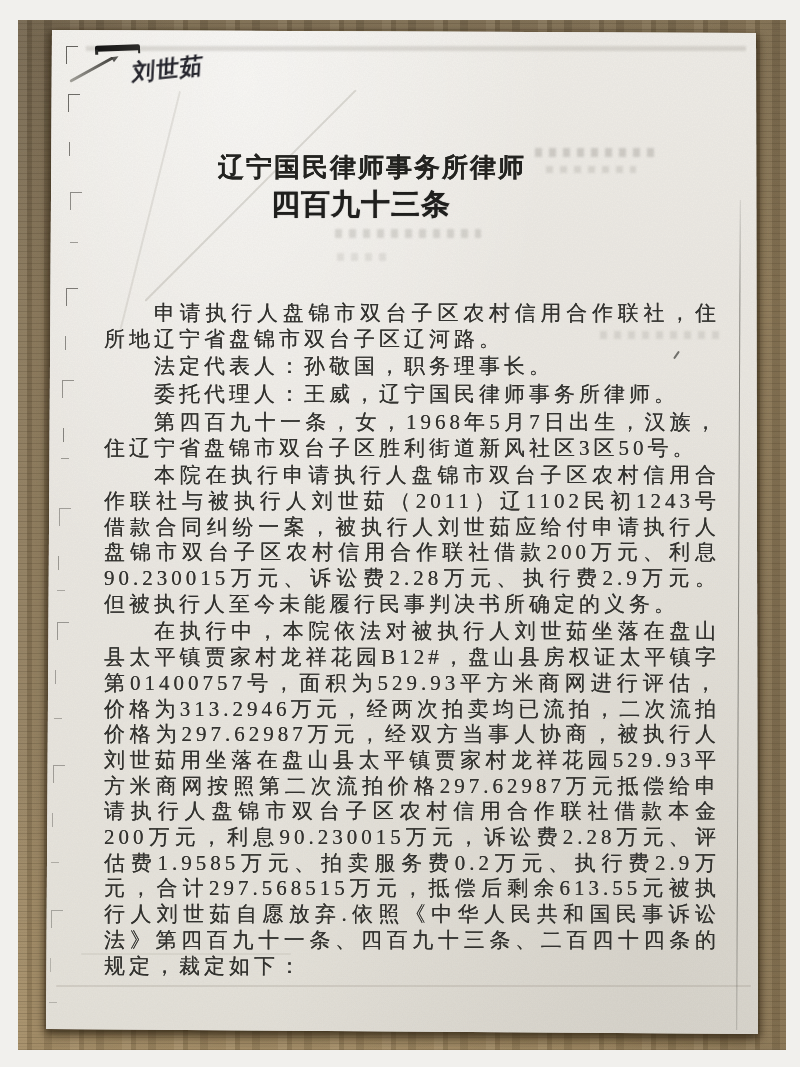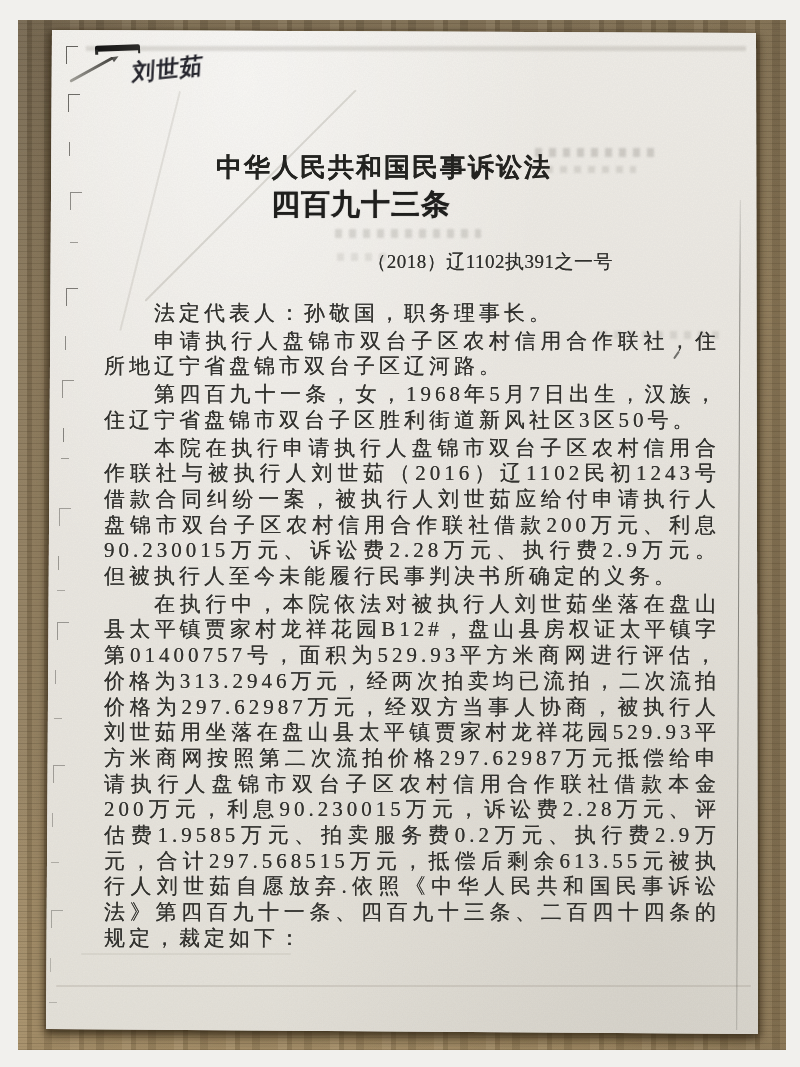--- a/index.html
+++ b/index.html
@@ -158,27 +158,27 @@
       <div class="pen-mark-tip"></div>
       <div class="handwriting">刘世茹</div>
 
       <div class="smudge smudge-1"></div>
       <div class="smudge smudge-1b"></div>
       <div class="smudge smudge-2"></div>
       <div class="smudge smudge-3"></div>
       <div class="smudge smudge-4"></div>
       <div class="ink-tick"></div>
 
-      <div class="court-name doc-text">中华人民共和国民事诉讼法</div>
+      <div class="court-name doc-text">辽宁国民律师事务所律师</div>
       <div class="doc-title doc-text">四百九十三条</div>
-      <div class="case-number doc-text">（2018）辽1102执391之一号</div>
 
       <div class="doc-body">
+        <p>申请执行人盘锦市双台子区农村信用合作联社，住所地辽宁省盘锦市双台子区辽河路。</p>
         <p>法定代表人：孙敬国，职务理事长。</p>
-        <p>申请执行人盘锦市双台子区农村信用合作联社，住所地辽宁省盘锦市双台子区辽河路。</p>
+        <p>委托代理人：王威，辽宁国民律师事务所律师。</p>
         <p>第四百九十一条，女，1968年5月7日出生，汉族，住辽宁省盘锦市双台子区胜利街道新风社区3区50号。</p>
-        <p>本院在执行申请执行人盘锦市双台子区农村信用合作联社与被执行人刘世茹（2016）辽1102民初1243号借款合同纠纷一案，被执行人刘世茹应给付申请执行人盘锦市双台子区农村信用合作联社借款200万元、利息90.230015万元、诉讼费2.28万元、执行费2.9万元。但被执行人至今未能履行民事判决书所确定的义务。</p>
+        <p>本院在执行申请执行人盘锦市双台子区农村信用合作联社与被执行人刘世茹（2011）辽1102民初1243号借款合同纠纷一案，被执行人刘世茹应给付申请执行人盘锦市双台子区农村信用合作联社借款200万元、利息90.230015万元、诉讼费2.28万元、执行费2.9万元。但被执行人至今未能履行民事判决书所确定的义务。</p>
         <p>在执行中，本院依法对被执行人刘世茹坐落在盘山县太平镇贾家村龙祥花园B12#，盘山县房权证太平镇字第01400757号，面积为529.93平方米商网进行评估，价格为313.2946万元，经两次拍卖均已流拍，二次流拍价格为297.62987万元，经双方当事人协商，被执行人刘世茹用坐落在盘山县太平镇贾家村龙祥花园529.93平方米商网按照第二次流拍价格297.62987万元抵偿给申请执行人盘锦市双台子区农村信用合作联社借款本金200万元，利息90.230015万元，诉讼费2.28万元、评估费1.9585万元、拍卖服务费0.2万元、执行费2.9万元，合计297.568515万元，抵偿后剩余613.55元被执行人刘世茹自愿放弃.依照《中华人民共和国民事诉讼法》第四百九十一条、四百九十三条、二百四十四条的规定，裁定如下：</p>
       </div>
 
     </div>
   </div>
 </div>
 
 </body></html>

